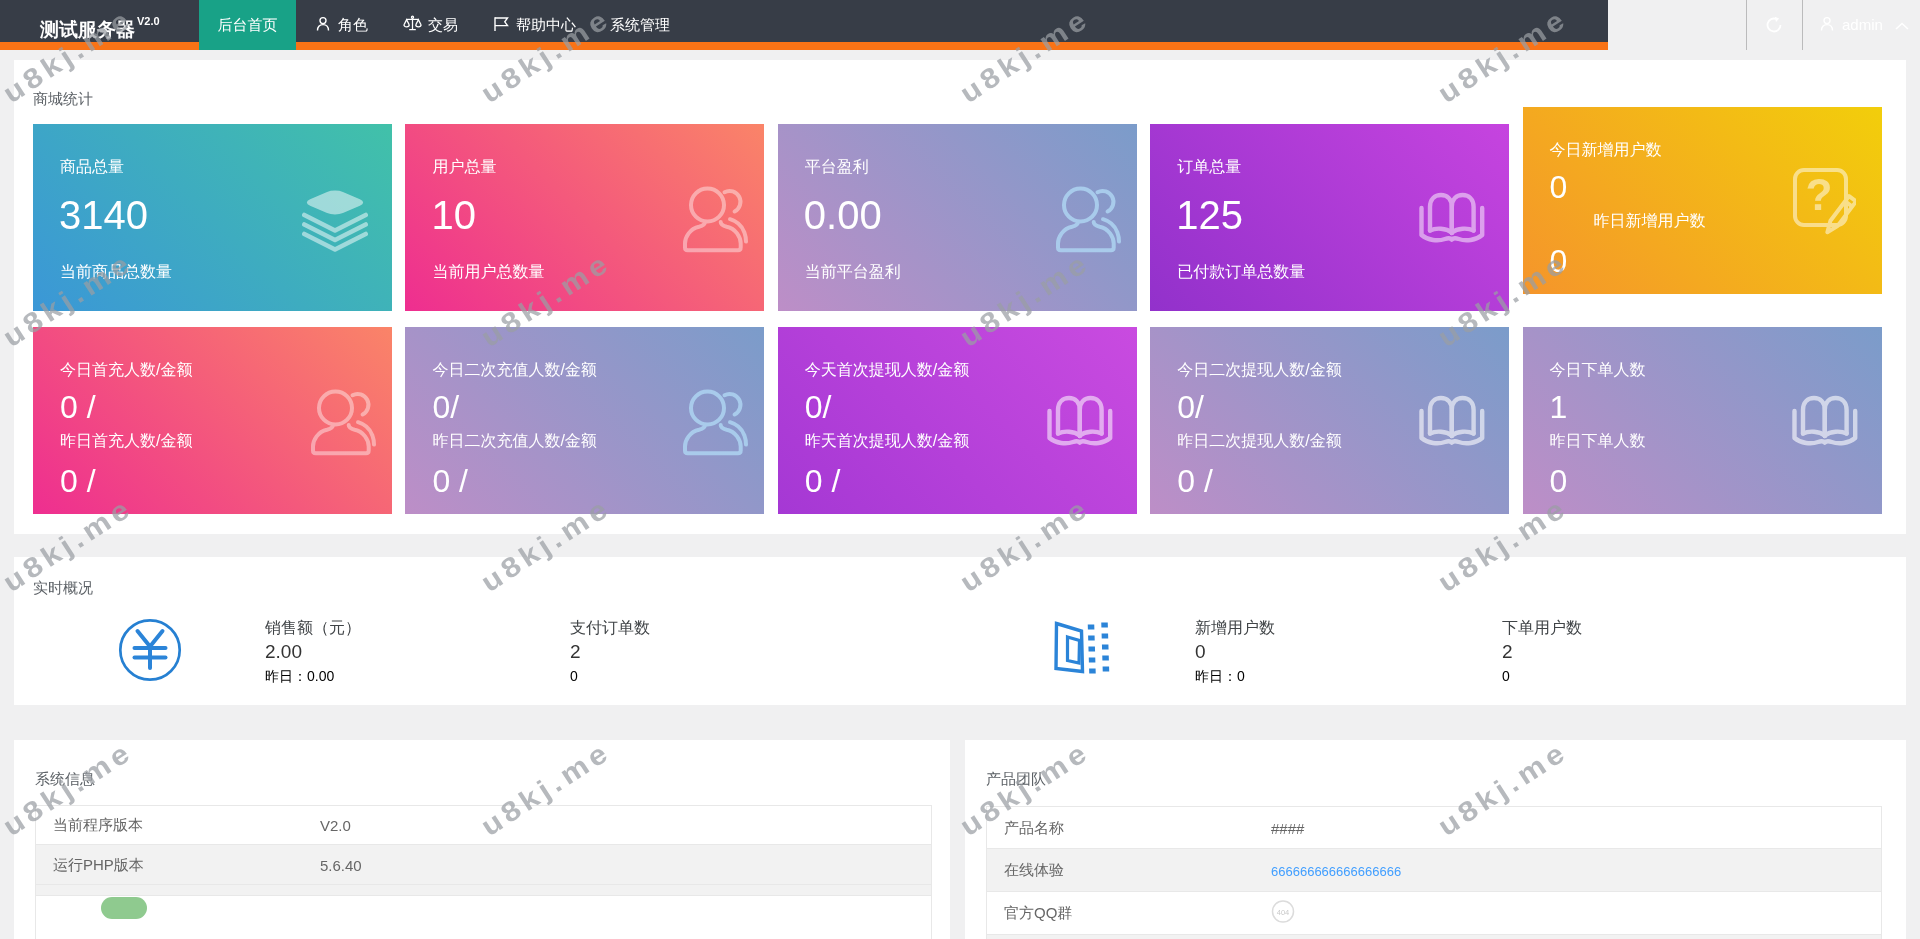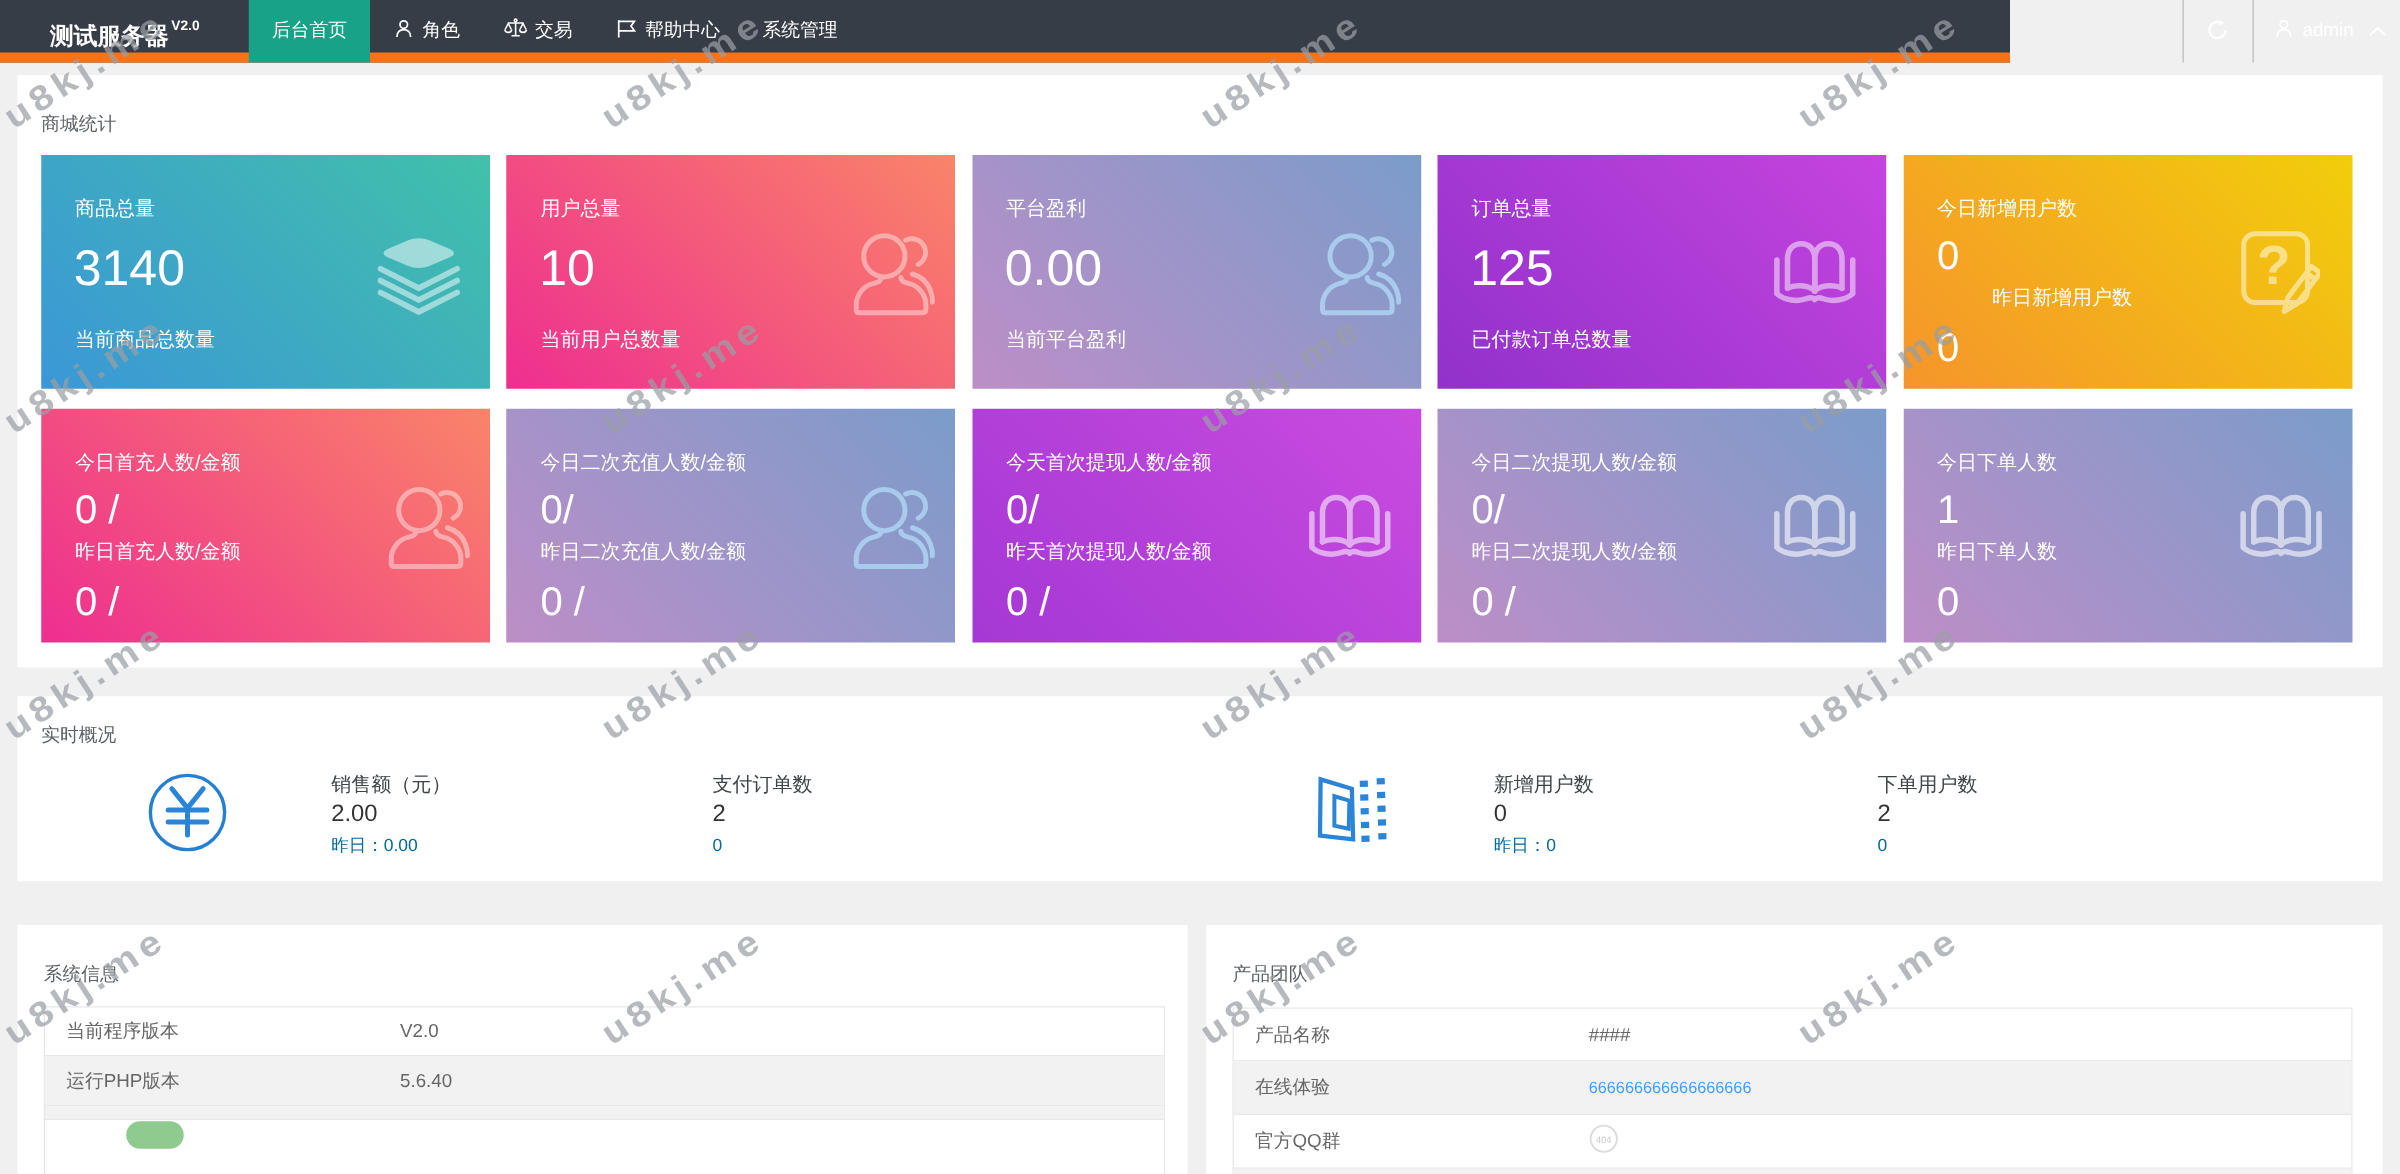--- a/index.html
+++ b/index.html
@@ -21,21 +21,21 @@
 .card .md{position:absolute;left:27px;font-size:32px;font-weight:400;}
 .g1{background:linear-gradient(45deg,#3b97d7,#41c1a9);}
 .g2{background:linear-gradient(45deg,#ee2e90,#fa8468);}
 .g3{background:linear-gradient(45deg,#bd8ec7,#7b9cca);}
 .g4{background:linear-gradient(45deg,#9231cb,#c644df);}
 .g4b{background:linear-gradient(45deg,#a538d4,#c94be0);}
 .g5{background:linear-gradient(45deg,#f5952b,#f2ce0b);}
 .cicon{position:absolute;}
 .rt-lb{position:absolute;font-size:16px;color:#404447;}
 .rt-v{position:absolute;font-size:19px;color:#333;}
-.rt-s{position:absolute;font-size:14px;color:#0369a1;}
+.rt-s{position:absolute;font-size:14px;color:#000000;}
 .tbl{position:absolute;border:1px solid #e8e8e8;font-size:15px;color:#666;}
 .tbl .tr{position:relative;border-bottom:1px solid #e8e8e8;}
 .tbl .tr:last-child{border-bottom:none;}
 .tr .c1{position:absolute;left:17px;top:50%;transform:translateY(-50%);}
 .tr .c2{position:absolute;left:284px;top:50%;transform:translateY(-50%);}
 .gray{background:#f2f2f2;}
 .lk{color:#409eff;}
 </style>
 </head>
 <body>
@@ -152,21 +152,21 @@
     <div class="lb" style="top:138px;">已付款订单总数量</div>
     <svg class="cicon" style="right:23px;top:66px;" width="68" height="55" viewBox="0 0 68 55" fill="none">
       <g opacity="0.5" stroke="#ffffff" stroke-width="4.4" stroke-linecap="round" stroke-linejoin="round">
         <path d="M12,40.5 V17 C12,9 17,5 23,5 C29,5 33.8,9 33.8,17 V43"></path>
         <path d="M55.6,40.5 V17 C55.6,9 50.6,5 44.6,5 C38.6,5 33.8,9 33.8,17 V43"></path>
         <path d="M12,40.5 C18,37.5 28,38 33.8,42.5 C39.6,38 49.6,37.5 55.6,40.5"></path>
         <path d="M3.5,18 V45 C10,50.5 20,51.5 27,49 C30,48 32.2,47.6 33.8,49.6 C35.5,47.6 37.7,48 40.7,49 C47.7,51.5 57.7,50.5 64.2,45 V18"></path>
       </g>
     </svg>
   </div>
-<div class="card g5" style="left:1522.6px;top:124px;">
+<div class="card g5" style="left:1522.6px;top:107px;">
     <div class="lb" style="top:33px;">今日新增用户数</div>
     <div class="md" style="top:62px;">0</div>
     <div class="lb" style="top:104px;padding-left:44px;">昨日新增用户数</div>
     <div class="md" style="top:136px;">0</div>
     <svg class="cicon" style="right:26px;top:60px;" width="64" height="74" viewBox="0 0 64 74" fill="none">
       <g opacity="0.5" stroke="#fff" stroke-width="4" stroke-linejoin="round">
         <rect x="3" y="3" width="51" height="55" rx="9"></rect>
         <g transform="translate(60,32.5) rotate(127)">
           <path d="M-1,-4.4 L30,-4.4 L41,0 L30,4.4 L-1,4.4 Z"></path>
           <path d="M5.5,-4.4 L5.5,4.4"></path>

